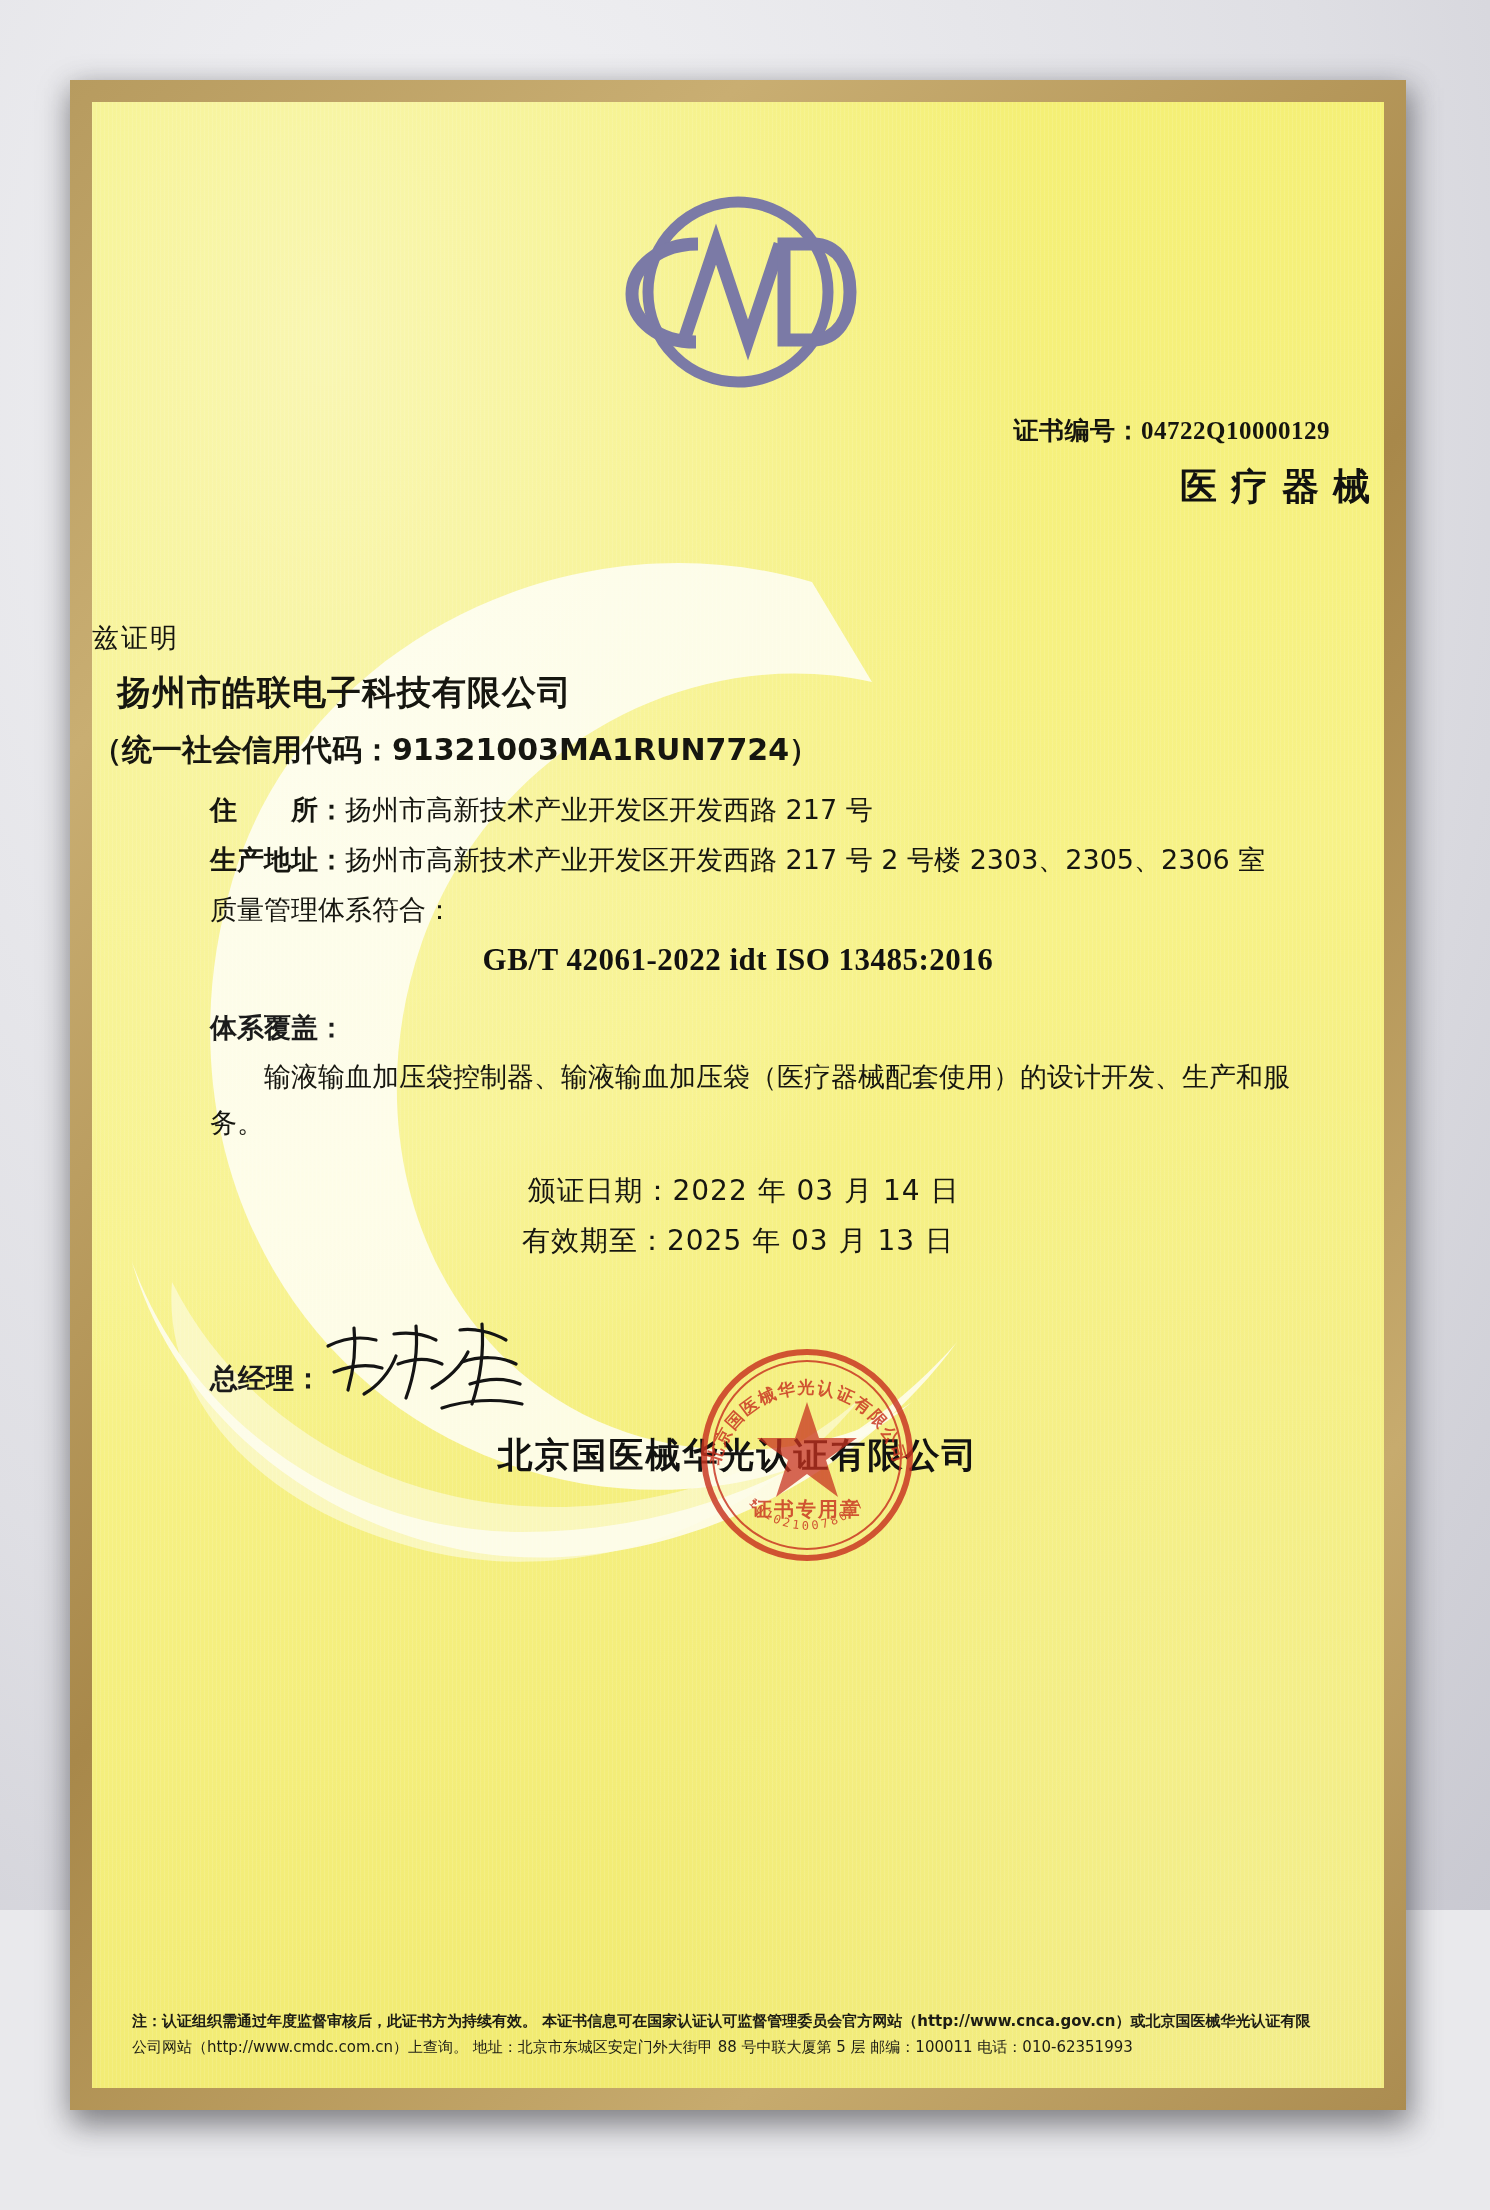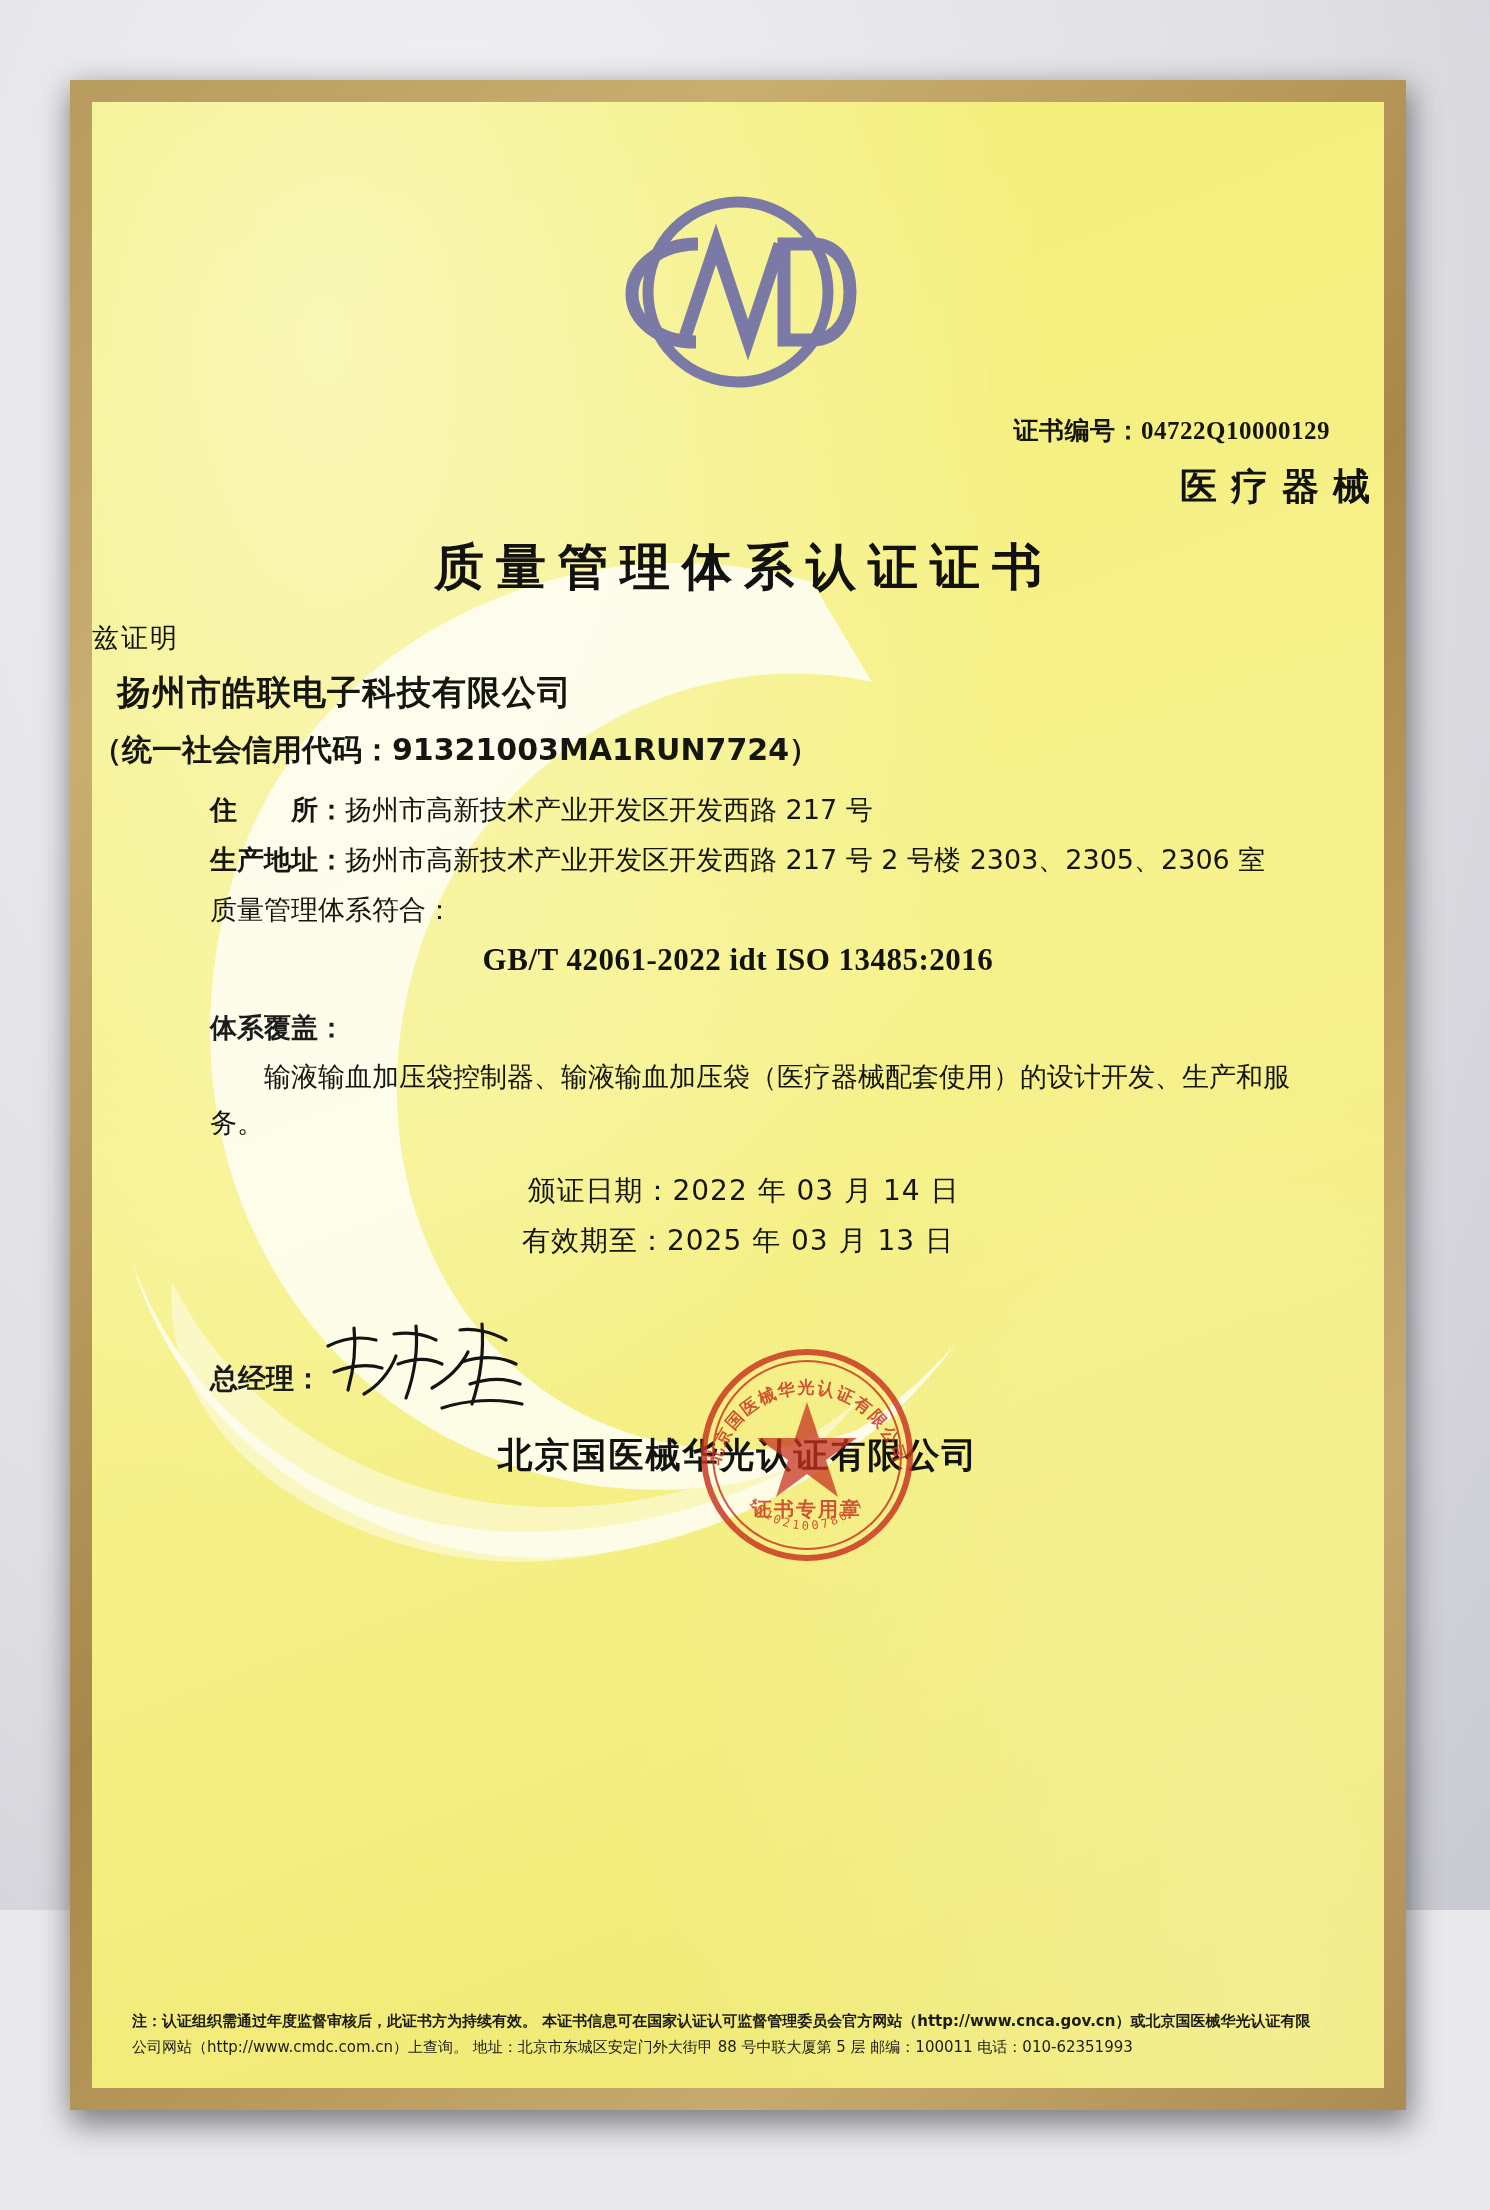--- a/index.html
+++ b/index.html
@@ -325,21 +325,20 @@
             <path d="M96,148 L128,52 L160,148 L192,52" stroke-width="13" stroke-linejoin="miter"></path>
             <path d="M196,52 L224,52 C252,52 262,76 262,100 C262,126 250,148 224,148 L196,148 Z" stroke-width="13"></path>
           </g>
         </svg>
 
         <div id="cert-no">
           <span>证书编号：</span><span class="mono-latin">04722Q10000129</span>
         </div>
 
         <div class="title1">医疗器械</div>
-        <div class="title2">质量管理体系认证证书</div>
 
         <div class="centered-line" id="zizhengming">兹证明</div>
         <div class="centered-line" id="company">扬州市皓联电子科技有限公司</div>
         <div class="centered-line" id="credit">（统一社会信用代码：91321003MA1RUN7724）</div>
 
         <div class="field-row" id="addr-row">
           <span class="field-label">住　　所：</span><span>扬州市高新技术产业开发区开发西路 217 号</span>
         </div>
 
         <div class="field-row" id="factory-row">

